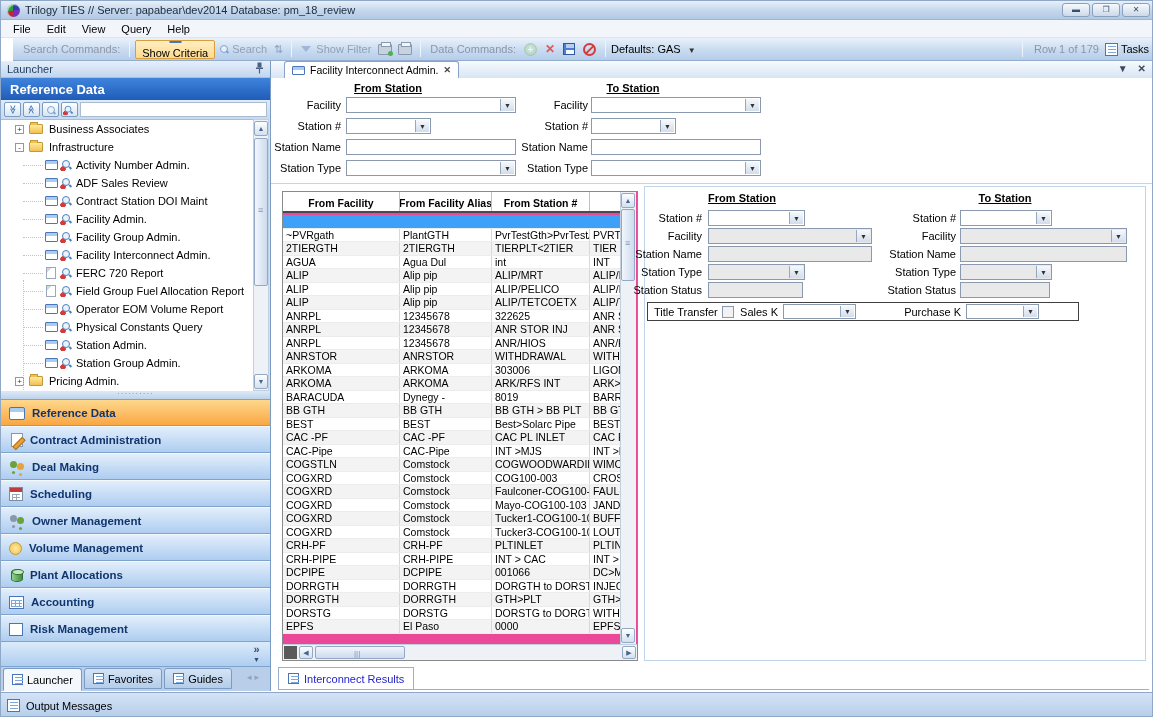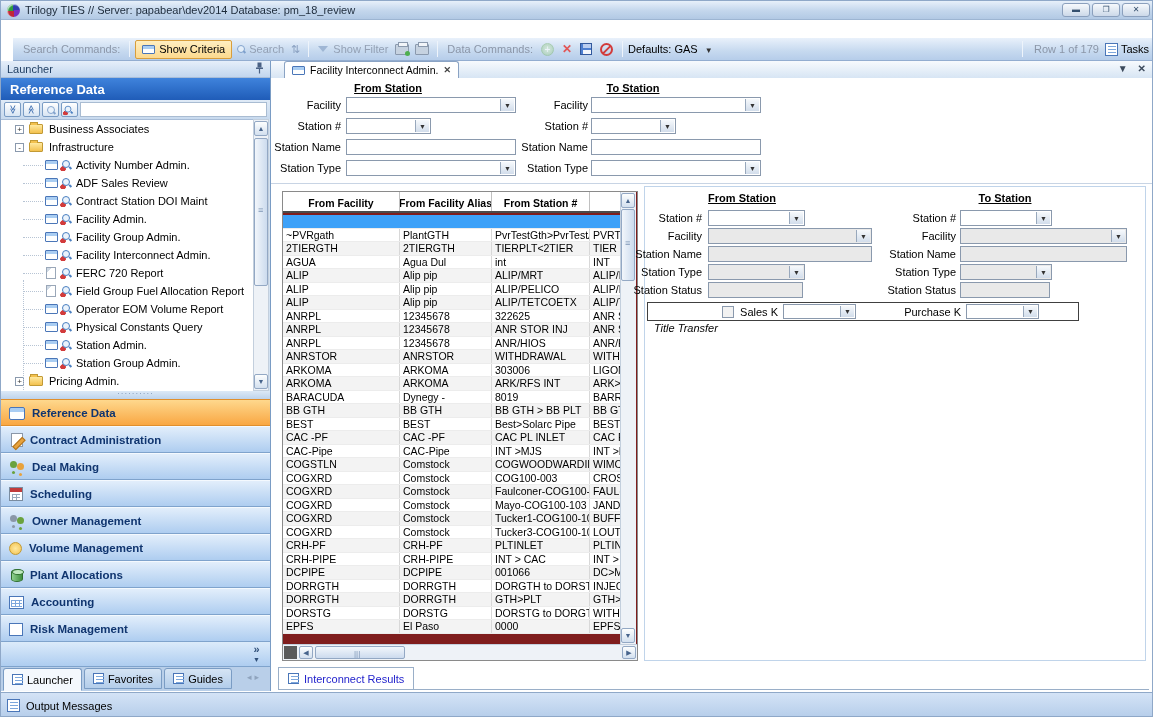--- a/index.html
+++ b/index.html
@@ -22,21 +22,21 @@
   #menubar{position:absolute;left:0;top:19px;width:1153px;height:18px;background:#f2f6fb;
     display:flex;align-items:center;padding-left:4px;border-bottom:1px solid #dbe4ef;}
   .menu-item{padding:1px 8px;cursor:default;}
   
   #toolbar{position:absolute;left:12px;top:37px;width:1153px;height:23px;
     background:linear-gradient(#e9f1fb,#c6d9ef 60%,#b6cdea);border-bottom:1px solid #93add0;
     display:flex;align-items:center;padding:0 6px;white-space:nowrap;}
   .tb-label{color:#8b96a8;margin:0 4px;}
   .tb-sep{width:1px;height:16px;background:#9db2cf;border-right:1px solid #eef4fb;margin:0 5px;}
   #show-criteria-btn{display:flex;align-items:center;gap:4px;height:19px;padding:0 6px;
-    background:linear-gradient(#ffefc1,#fcd98e);border:1px solid #d89e3c;border-radius:2px;color:#000;}
+    background:linear-gradient(#ffefc1,#fcd98e);border:1px solid #d89e3c;border-radius:2px;color:#000;flex-direction:column;}
   .tb-dis{color:#93a0b4;display:flex;align-items:center;gap:3px;margin:0 4px;}
   .mini-form{width:13px;height:9px;border:1px solid #4a76b8;background:linear-gradient(#a9cdf2 0 3px,#fdfefe 3px);border-radius:1px;}
   .mag{width:10px;height:10px;position:relative;display:inline-block;opacity:.8;}
   .mag::before{content:'';position:absolute;left:1px;top:1px;width:6px;height:6px;border:1.5px solid #6d93c4;border-radius:50%;background:#eaf3fc;}
   .mag::after{content:'';position:absolute;left:7px;top:7px;width:3px;height:1.5px;background:#6d93c4;transform:rotate(45deg);}
   .sort-icon{color:#8aa0c0;font-size:11px;margin:0 3px;}
   .funnel{width:0;height:0;border-left:5px solid transparent;border-right:5px solid transparent;border-top:6px solid #9fb6d4;display:inline-block;position:relative;margin-right:2px;}
   .printer{width:14px;height:11px;position:relative;display:inline-block;margin:0 3px;background:#c6d2e0;border:1px solid #8a99ad;border-radius:1px;}
   .printer::before{content:'';position:absolute;left:2px;top:-3px;width:8px;height:3px;background:#f2f5f9;border:1px solid #8a99ad;}
   .printer.green::after{content:'';position:absolute;right:-2px;bottom:-2px;width:5px;height:5px;background:#4faf4f;border-radius:50%;}
@@ -133,21 +133,21 @@
   .tab-close{color:#444;font-weight:bold;font-size:9px;}
   #strip-controls{position:absolute;right:8px;top:2px;color:#3c4a5c;font-size:10px;display:flex;gap:10px;}
   #formarea{position:absolute;left:0;top:17px;width:100%;height:106px;background:#fff;border-bottom:1px solid #c8d4e4;}
   .grp-header{position:absolute;font-weight:bold;text-decoration:underline;text-align:center;width:120px;font-size:11px;}
   .flabel{position:absolute;text-align:right;font-size:11px;white-space:nowrap;}
   .tinput{position:absolute;height:16px;background:#fff;border:1px solid #8a99ad;}
   .tinput.gray{background:#e9e9e9;}
   .dd{position:absolute;right:1px;top:1px;bottom:1px;width:14px;background:linear-gradient(#f6f9fc,#d2ddeb);
     border-left:1px solid #98a8bc;font-size:7px;color:#333;display:flex;align-items:center;justify-content:center;}
   
-  #grid{position:absolute;left:11px;top:130px;width:356px;height:470px;border:1px solid #8a8a8a;background:#7f1d1d;}
+  #grid{position:absolute;left:11px;top:130px;width:356px;height:470px;border:1px solid #8a8a8a;background:#ec4899;}
   #grid-header{position:absolute;left:0;top:0;height:21px;display:flex;border-bottom:2px solid #4a4a4a;background:#fff;}
   .gh{display:flex;align-items:flex-end;justify-content:center;font-weight:bold;font-size:10.5px;padding-bottom:2px;border-right:1px solid #c0c0c0;overflow:hidden;white-space:nowrap;}
   #grid-rows{position:absolute;left:0;top:23px;width:337px;}
   .grow{display:flex;height:13.5px;border-bottom:1px solid #ececec;background:#fff;}
   .grow.alt{background:#f3f3f3;}
   .grow.sel{background:var(--selblue,#3da1f8);}
   .grow.sel .gc{color:#fff;border-right-color:transparent;}
   .gc{font-size:10.5px;line-height:13px;padding-left:3px;white-space:nowrap;overflow:hidden;border-right:1px solid #d8d8d8;}
   .c0{width:117px;}.c1{width:92px;}.c2{width:98px;}.c3{width:30px;border-right:none;flex:1;}
   #grid-vscroll{right:1px;top:0;height:452px;border:none;border-left:1px solid #c3cfdd;}
@@ -176,20 +176,27 @@
   <div id="titlebar">
     <span class="app-logo"></span>
     <span class="title-text">Trilogy TIES //  Server: papabear\dev2014 Database: pm_18_review</span>
     <span class="win-btns">
       <span class="win-btn">▬</span>
       <span class="win-btn">❐</span>
       <span class="win-btn">✕</span>
     </span>
   </div>
 
+  <div id="menubar">
+      <div class="menu-item">File</div>
+      <div class="menu-item">Edit</div>
+      <div class="menu-item">View</div>
+      <div class="menu-item">Query</div>
+      <div class="menu-item">Help</div>
+    </div>
 
   <div id="toolbar">
     <span class="tb-label">Search Commands:</span>
     <span class="tb-sep"></span>
     <span id="show-criteria-btn">
       <span class="mini-form"></span>
       <span>Show Criteria</span>
     </span>
     <span class="tb-dis">
       <span class="mag"></span>
@@ -681,21 +688,21 @@
       <div class="flabel" style="right:189px;top:61px;">Station Name</div>
       <div class="tinput gray" style="left:315px;top:59px;width:167px;"></div>
       <div class="flabel" style="right:189px;top:79px;">Station Type</div>
       <div class="tinput gray" style="left:315px;top:77px;width:92px;">
           <span class="dd">▼</span>
         </div>
       <div class="flabel" style="right:189px;top:97px;">Station Status</div>
       <div class="tinput gray" style="left:315px;top:95px;width:90px;"></div>
 
       <div id="title-box">
-        <span class="flabel" style="left:6px;top:19px;text-align:left;font-style:italic;">Title Transfer</span>
+        <span class="flabel" style="left:6px;top:3px;text-align:left;">Title Transfer</span>
         <span class="chk" style="left:74px;top:3px;"></span>
         <span class="flabel" style="left:90px;top:3px;width:40px;">Sales K</span>
         <span class="tinput" style="left:135px;top:1px;width:73px;height:15px;">
             <span class="dd">▼</span>
           </span>
         <span class="flabel" style="left:245px;top:3px;width:68px;">Purchase K</span>
         <span class="tinput" style="left:318px;top:1px;width:73px;height:15px;">
             <span class="dd">▼</span>
           </span>
       </div>

